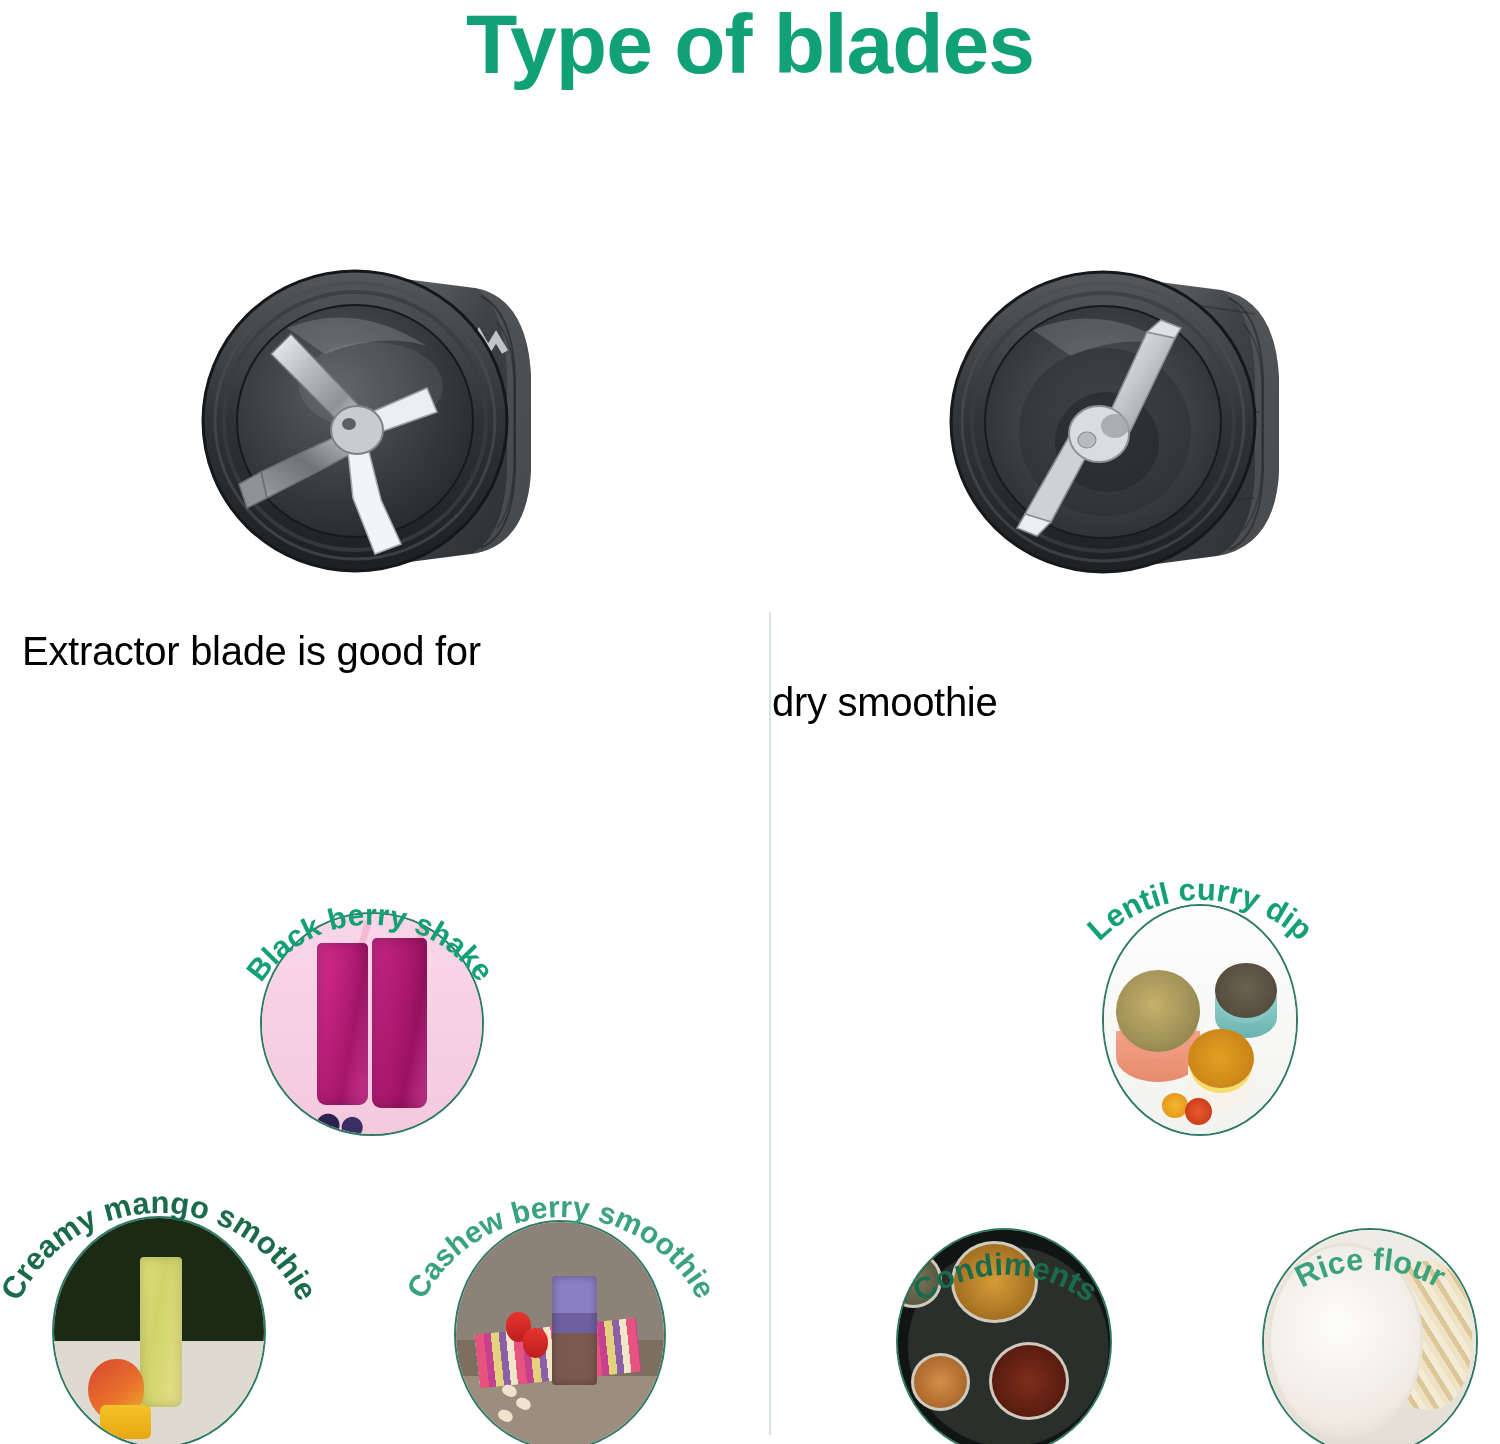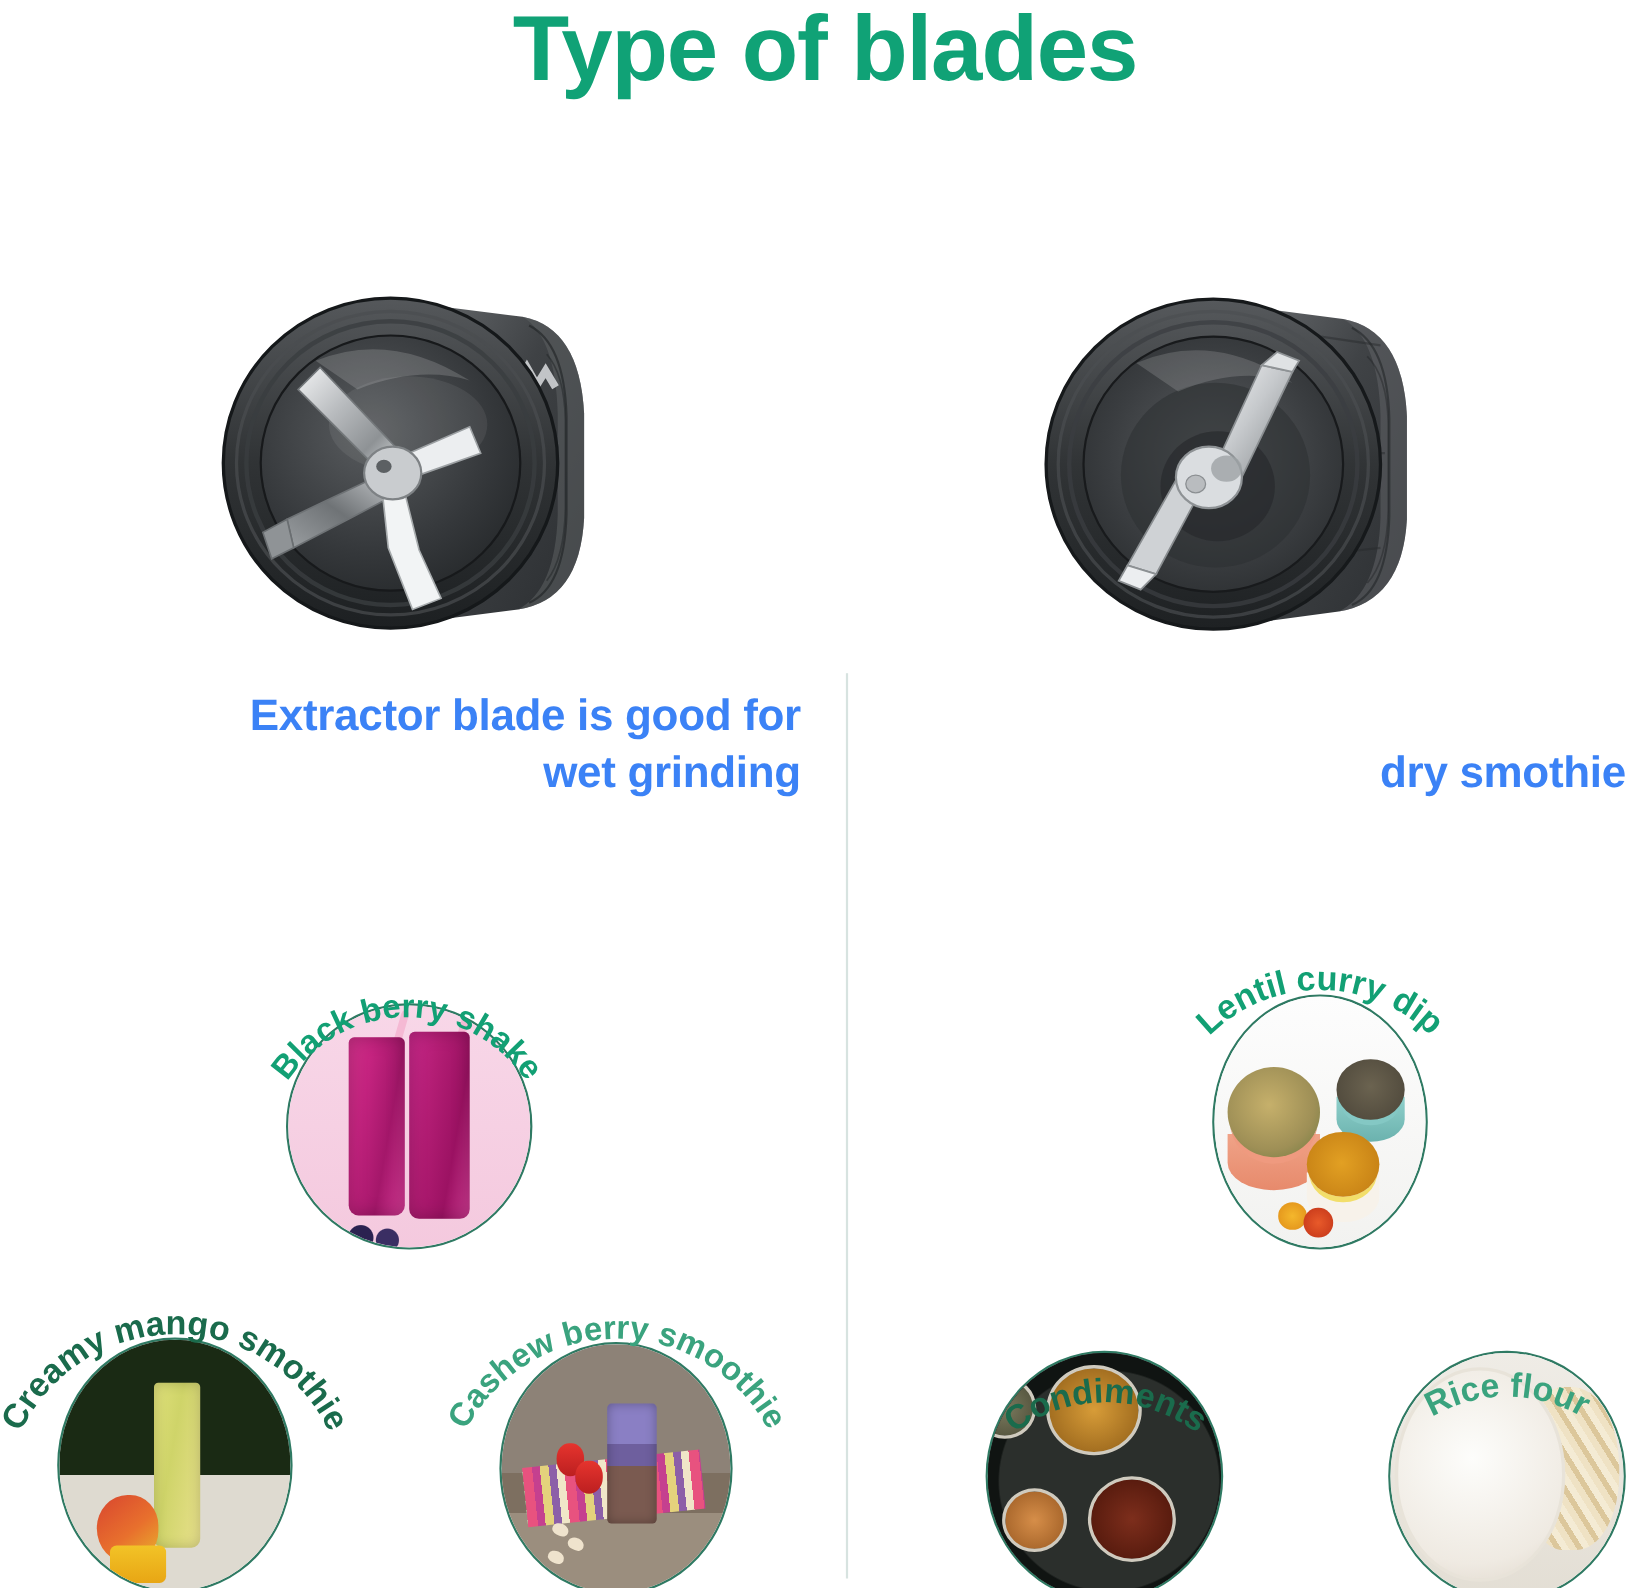--- a/index.html
+++ b/index.html
@@ -32,23 +32,23 @@
   .col.left{left:0;}
   .col.right{left:750px;}
 
   
   .blade-wrap{position:absolute;top:236px;left:0;width:750px;height:360px;}
   .blade-svg{display:block;margin:0 auto;}
 
   
   .col-caption{
     position:absolute;top:626px;left:0;width:750px;
-    text-align:right;
-    color:#3b82f6;
-    font-size:40px;font-weight:700;line-height:1.28;
+    text-align:left;
+    color:#000000;
+    font-size:40px;font-weight:400;line-height:1.28;
     letter-spacing:-0.3px;
     padding:0 22px;box-sizing:border-box;
   }
 
   
   .food{position:absolute;}
   .food .disc{
     position:absolute;left:0;top:0;
     border-radius:50%;
     overflow:hidden;
@@ -218,21 +218,20 @@
           <path d="M190 200 L206 264 L226 308 L200 318 L178 262 L172 206 Z" fill="#f2f4f5" stroke="#a8acae" stroke-width="1.5"></path>
 
           <ellipse cx="182" cy="194" rx="26" ry="24" fill="#c9cccf" stroke="#7e8285" stroke-width="2"></ellipse>
           <ellipse cx="174" cy="188" rx="7" ry="6" fill="#5c6063"></ellipse>
         </g>
       </svg>
     </div>
 
     <div class="col-caption">
       <span>Extractor blade is good for</span><br>
-      <span>wet grinding</span>
     </div>
 
     <div class="food" style="left:236px;top:846px;width:268px;height:290px;">
       <div class="disc" style="left:24px;top:66px;width:224px;height:224px;">
         <div class="photo ph-black">
           <div class="straw" style="left:44%;top:2%;"></div>
           <div class="straw" style="left:70%;top:1%;"></div>
           <div class="glassA"></div>
           <div class="glassB"></div>
         </div>
@@ -344,21 +343,21 @@
 
           <ellipse cx="174" cy="198" rx="30" ry="28" fill="#dadde0" stroke="#8e9295" stroke-width="2"></ellipse>
           <ellipse cx="162" cy="204" rx="9" ry="8" fill="#b9bcbf" stroke="#8b8f92" stroke-width="1.2"></ellipse>
           <ellipse cx="190" cy="190" rx="14" ry="12" fill="#9ea2a5" opacity=".8"></ellipse>
         </g>
       </svg>
     </div>
 
     <div class="col-caption">
       <br>
-      <span>dry smothie</span>
+      <span>dry smoothie</span>
     </div>
 
     <div class="food" style="left:300px;top:846px;width:300px;height:300px;">
       <div class="disc" style="left:52px;top:58px;width:196px;height:232px;">
         <div class="photo ph-lentil">
           <div class="bowl-a-base"></div>
             <div class="bowl bowl-a"></div>
           <div class="bowl-b-base"></div>
             <div class="bowl bowl-b"></div>
           <div class="bowl-c-base"></div>

